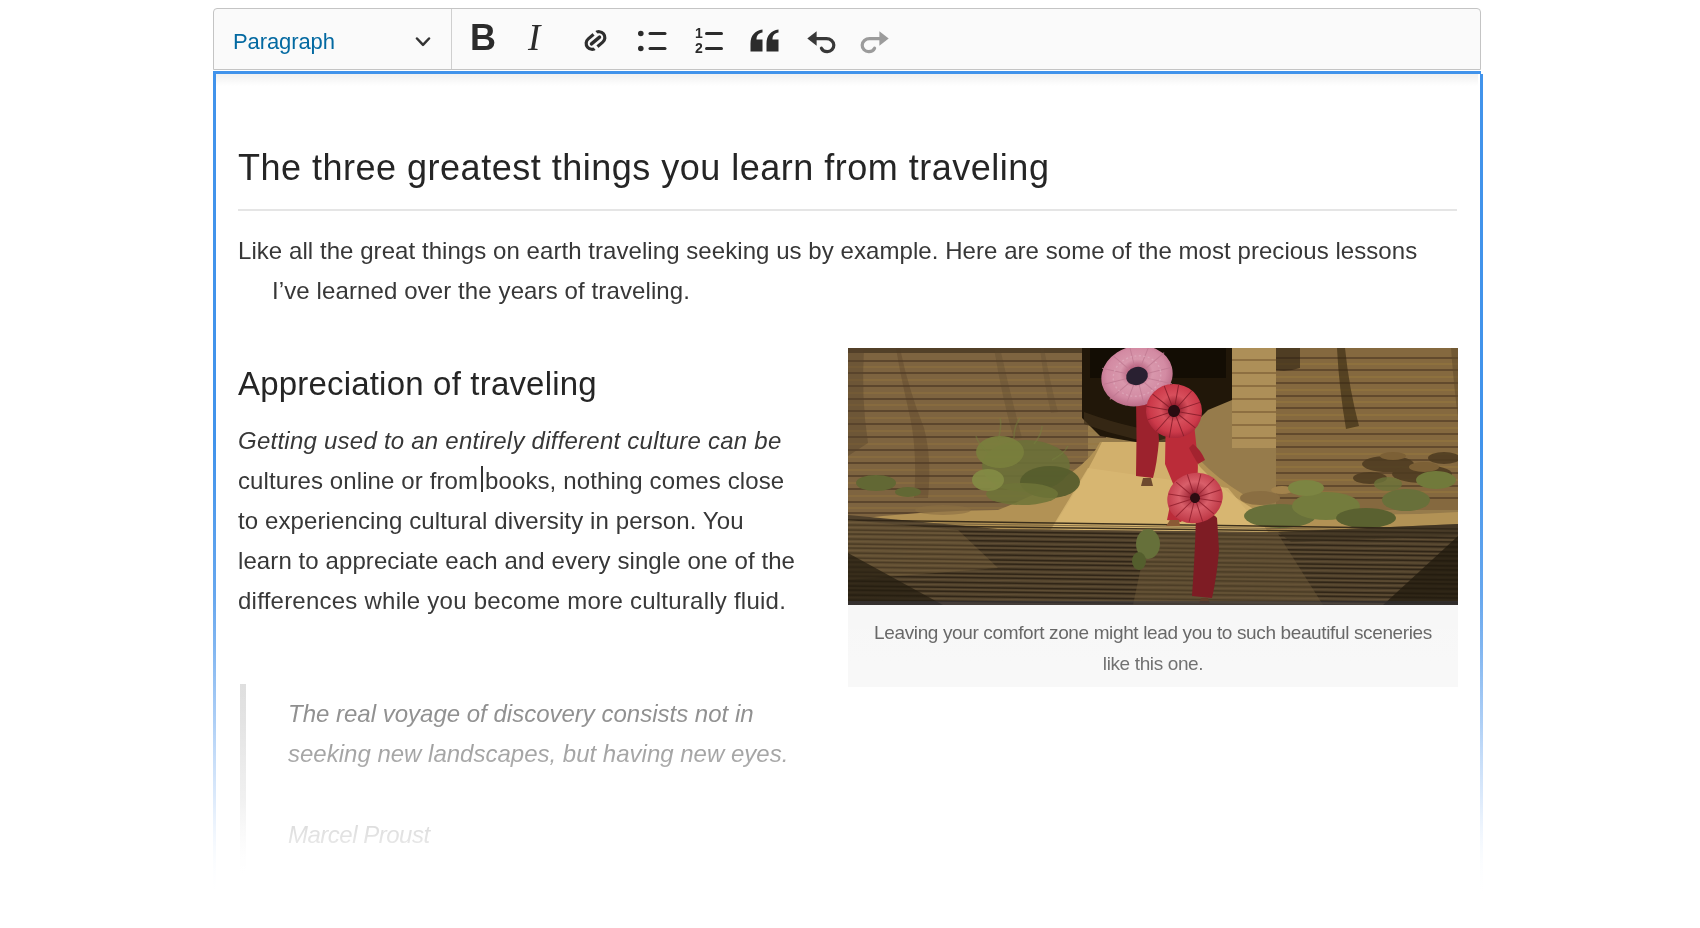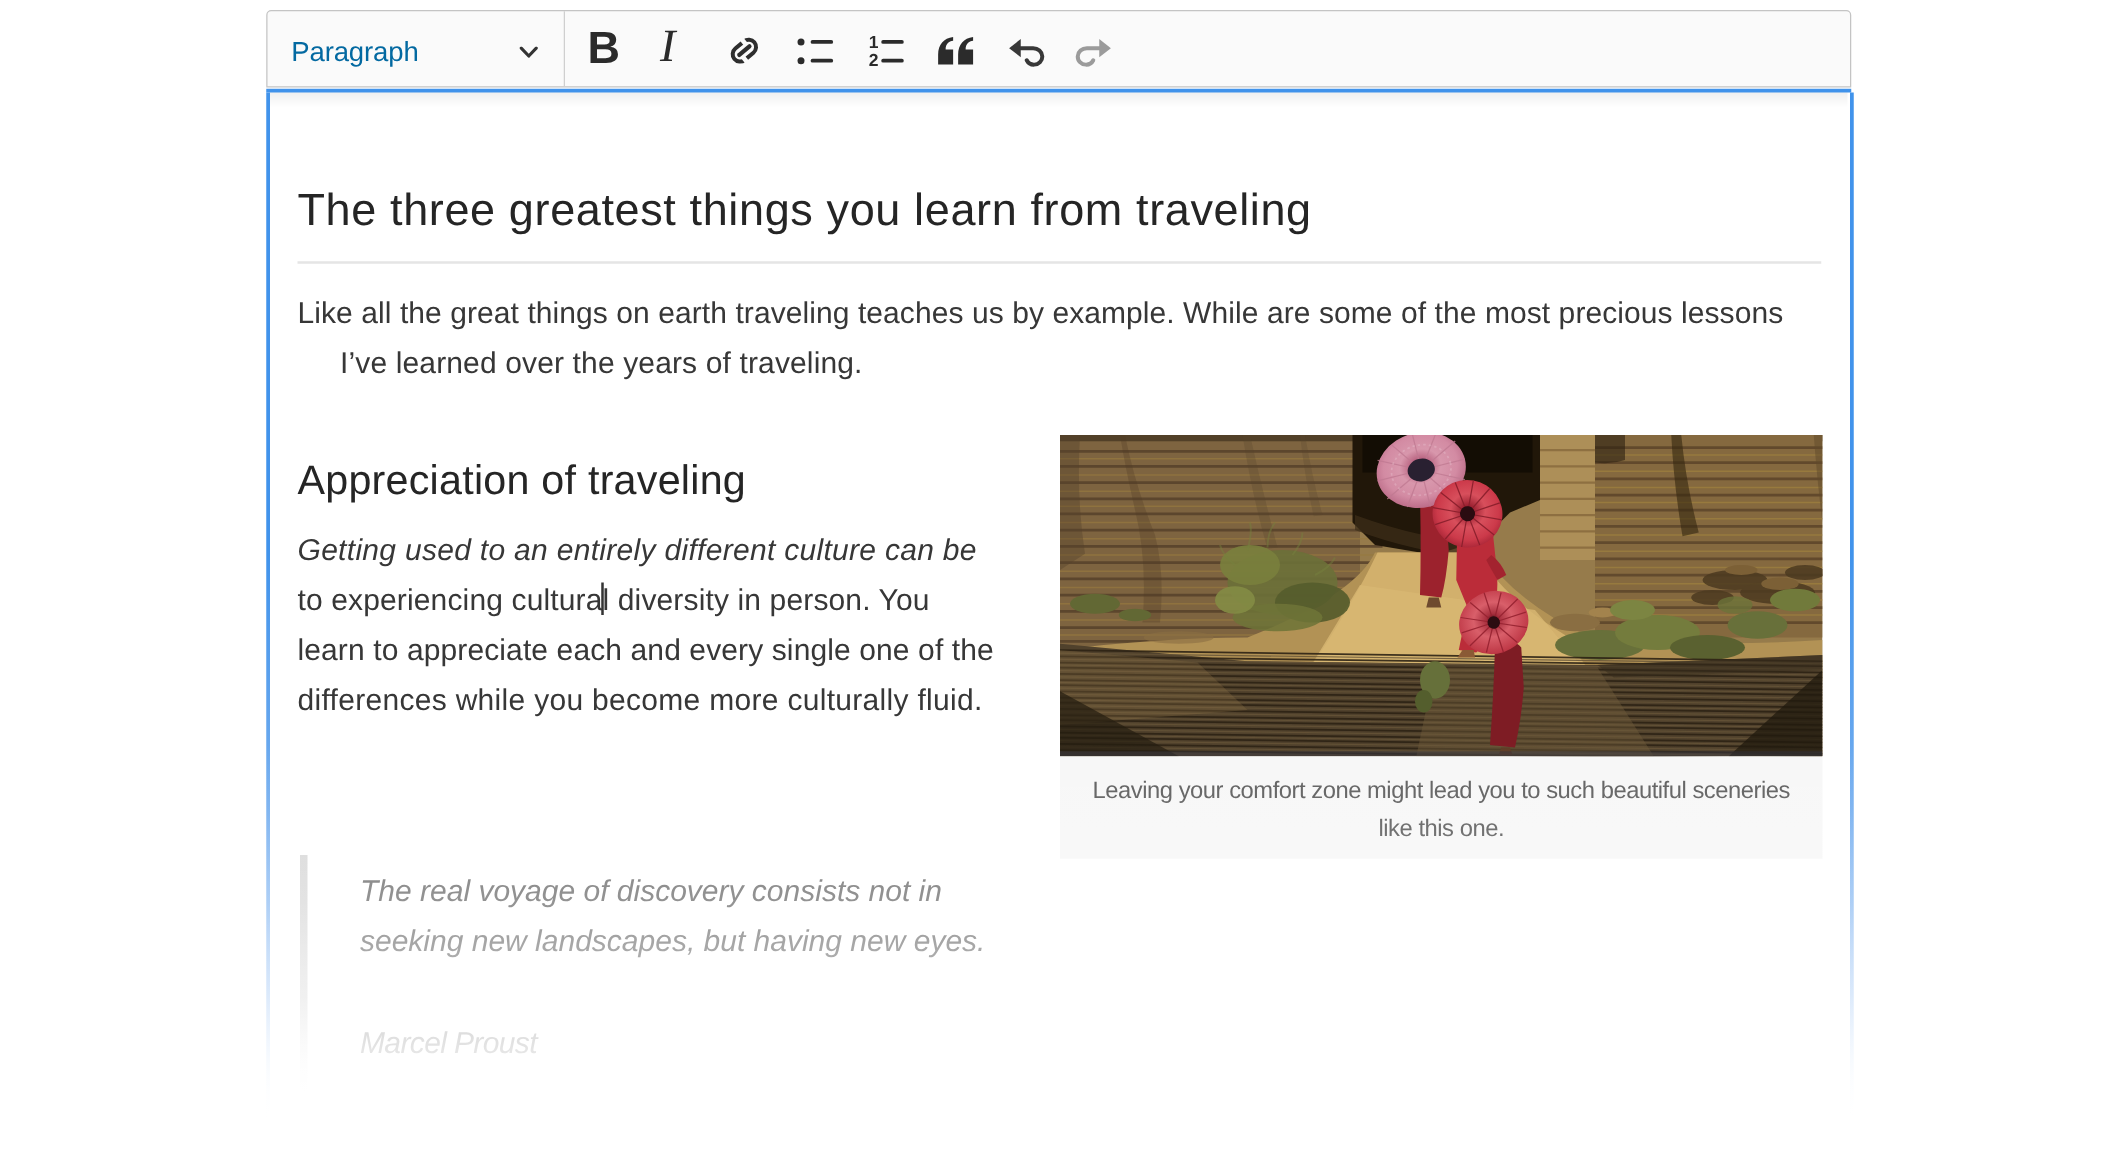--- a/index.html
+++ b/index.html
@@ -59,28 +59,29 @@
 
 <div class="abs" style="left:213px;top:71px;width:1268px;height:3px;background:#4193eb;"></div>
 <div class="abs" style="left:213px;top:74px;width:2.5px;height:820px;background:linear-gradient(to bottom,#4193eb 0%,#4193eb 45%,#74aeef 70%,rgba(98,160,238,0.5) 88%,rgba(98,160,238,0) 100%);"></div>
 <div class="abs" style="left:1480px;top:74px;width:2.5px;height:820px;background:linear-gradient(to bottom,#4193eb 0%,#4193eb 45%,#74aeef 70%,rgba(98,160,238,0.5) 88%,rgba(98,160,238,0) 100%);"></div>
 <div class="abs" style="left:216px;top:74px;width:1262px;height:12px;background:linear-gradient(to bottom,rgba(0,0,0,0.06),rgba(0,0,0,0));"></div>
 
 <div class="abs txt" style="left:238px;top:147.5px;font-size:36px;line-height:40px;letter-spacing:0.5px;color:#252525;">The three greatest things you learn from traveling</div>
 <div class="abs" style="left:238px;top:209px;width:1219px;height:2px;background:#e5e5e5;"></div>
 
 <div class="abs" style="left:238px;top:231px;font-size:24px;line-height:40px;color:#373737;">
-  <div class="txt" style="letter-spacing:0.06px;">Like all the great things on earth traveling teaches us by example. While are some of the most precious lessons</div>
+  <div class="txt" style="letter-spacing:0.06px;">Like all the great things on earth traveling seeking us by example. Here are some of the most precious lessons</div>
   <div class="txt" style="letter-spacing:0.11px;margin-left:34px;">I’ve learned over the years of traveling.</div>
 </div>
 
 <div class="abs txt" style="left:238px;top:367px;font-size:33px;line-height:33px;letter-spacing:0.19px;color:#252525;">Appreciation of traveling</div>
 
 <div class="abs" style="left:238px;top:421px;font-size:24px;line-height:40px;color:#373737;">
   <div class="txt" style="letter-spacing:0.24px;font-style:italic;">Getting used to an entirely different culture can be</div>
+  <div class="txt" style="letter-spacing:0.12px;">cultures online or from books, nothing comes close</div>
   <div class="txt" style="letter-spacing:0.11px;">to experiencing cultural diversity in person. You</div>
   <div class="txt" style="letter-spacing:0.09px;">learn to appreciate each and every single one of the</div>
   <div class="txt" style="letter-spacing:0.24px;">differences while you become more culturally fluid.</div>
 </div>
 <div class="abs" style="left:481px;top:466px;width:2px;height:26px;background:#333;"></div>
 
 <div class="abs" style="left:848px;top:348px;width:610px;height:339px;background:#f7f7f7;"></div>
 <svg class="abs" style="left:848px;top:348px;" width="610" height="257" viewBox="0 0 610 257">
   <defs>
     <radialGradient id="pk" cx="50%" cy="45%" r="55%">

